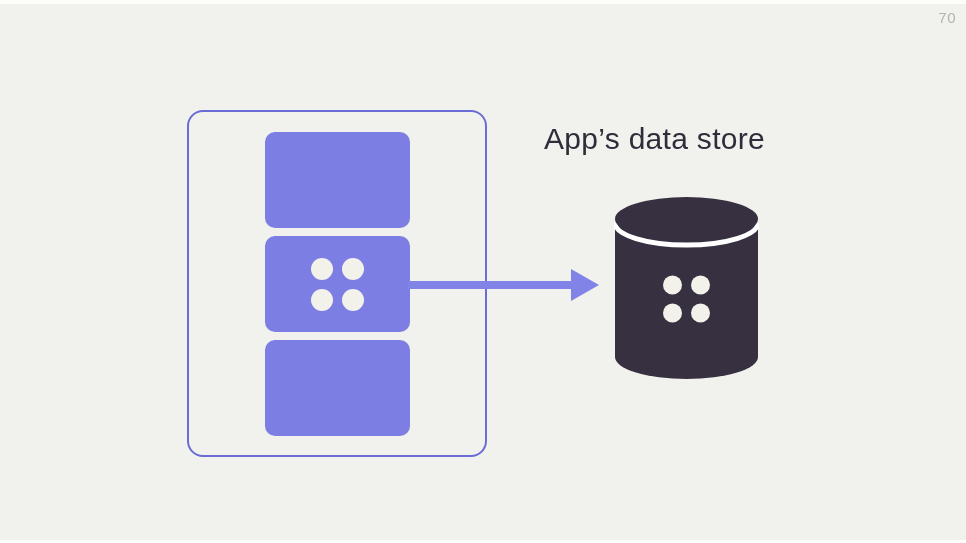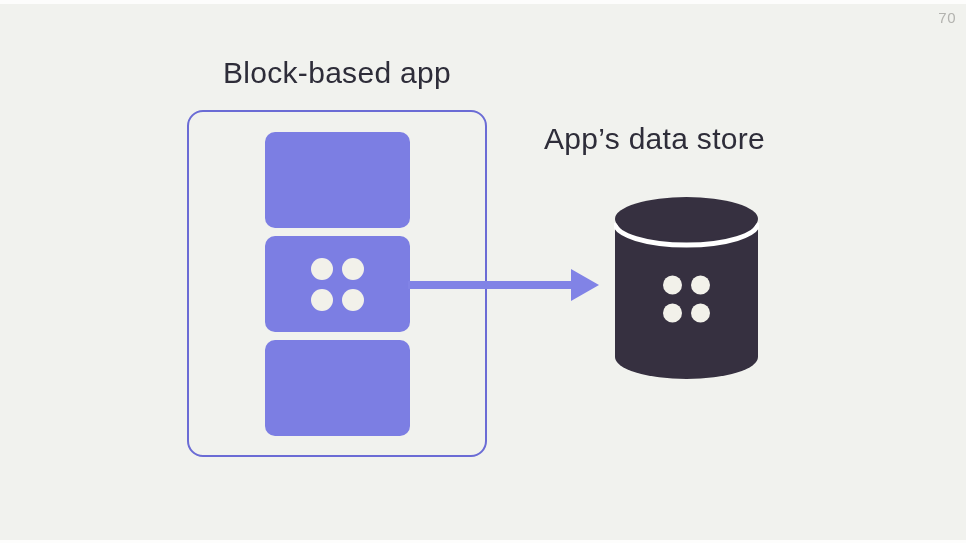--- a/index.html
+++ b/index.html
@@ -70,21 +70,20 @@
 </head>
 <body>
 
 <div class="slide">
 
   <div class="edge-strip top"></div>
   <div class="edge-strip bottom"></div>
 
   <div class="page-number">70</div>
 
-  <div class="app-title">Block-based app</div>
 
   <div class="app-container">
     <div class="app-block"></div>
     <div class="app-block">
       <div class="dots-grid">
         <span class="dot"></span>
         <span class="dot"></span>
         <span class="dot"></span>
         <span class="dot"></span>
       </div>

